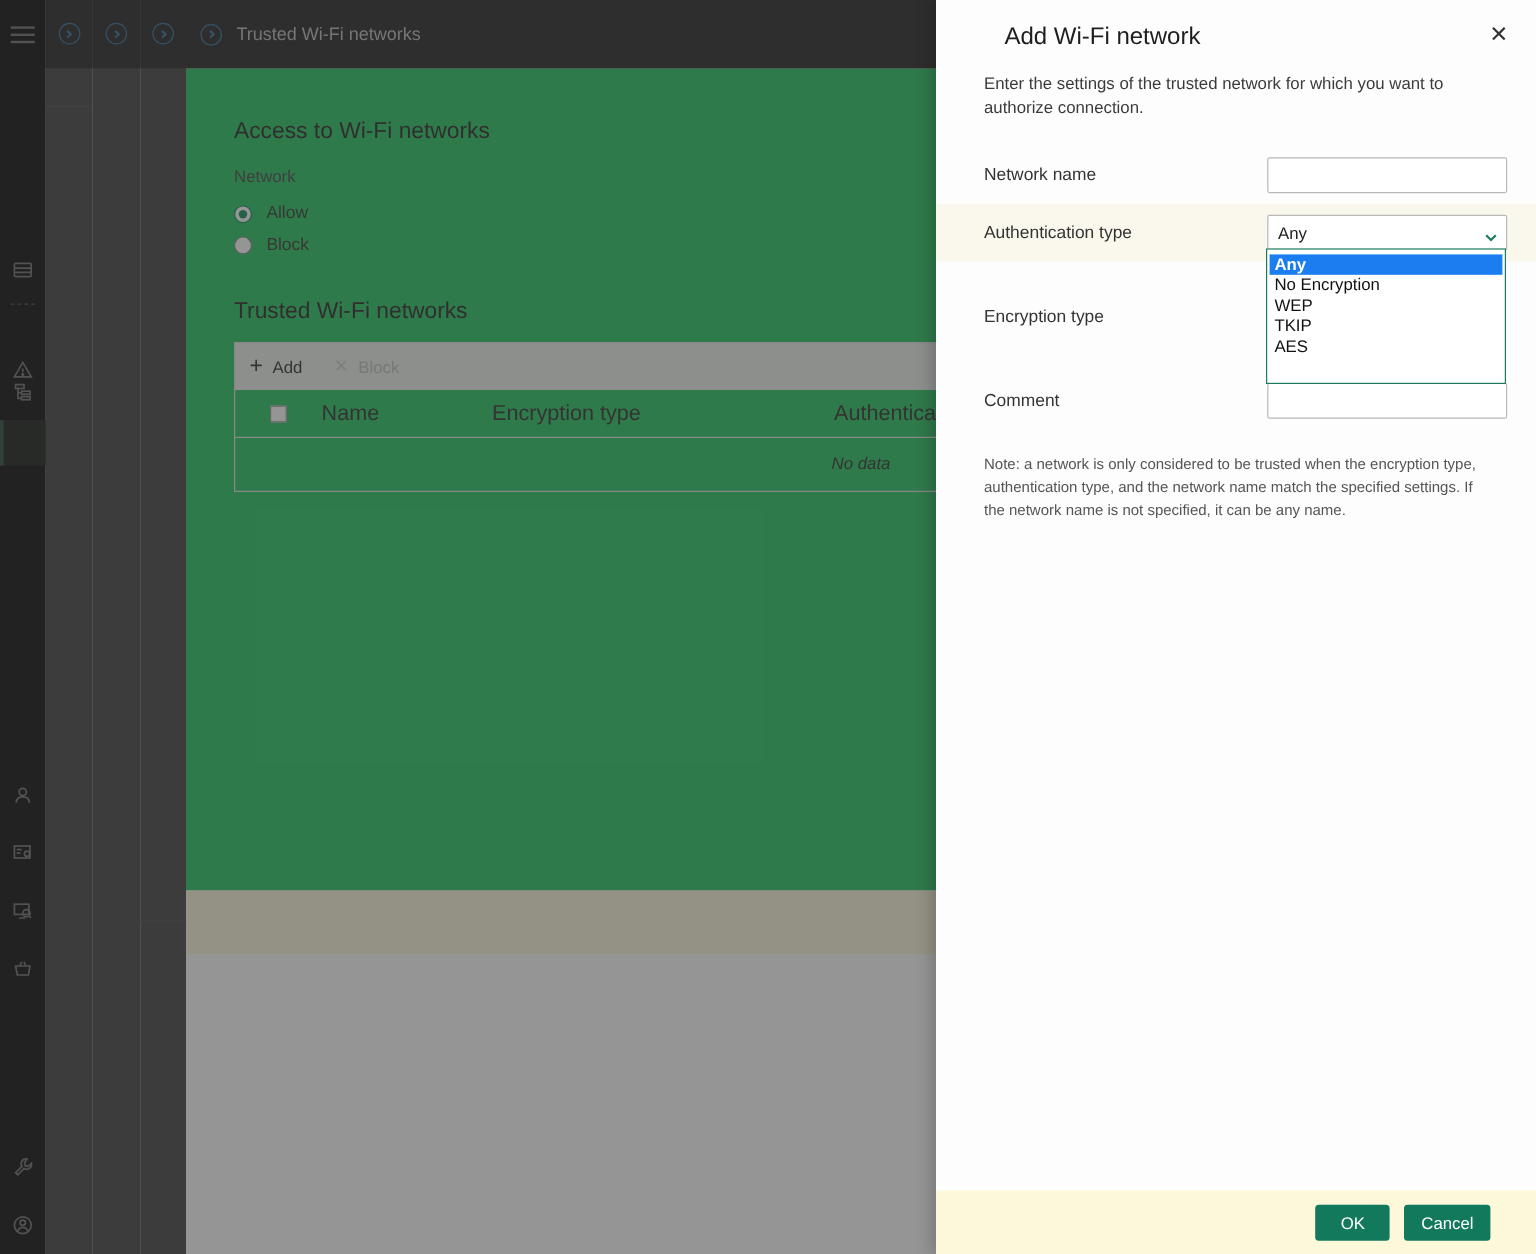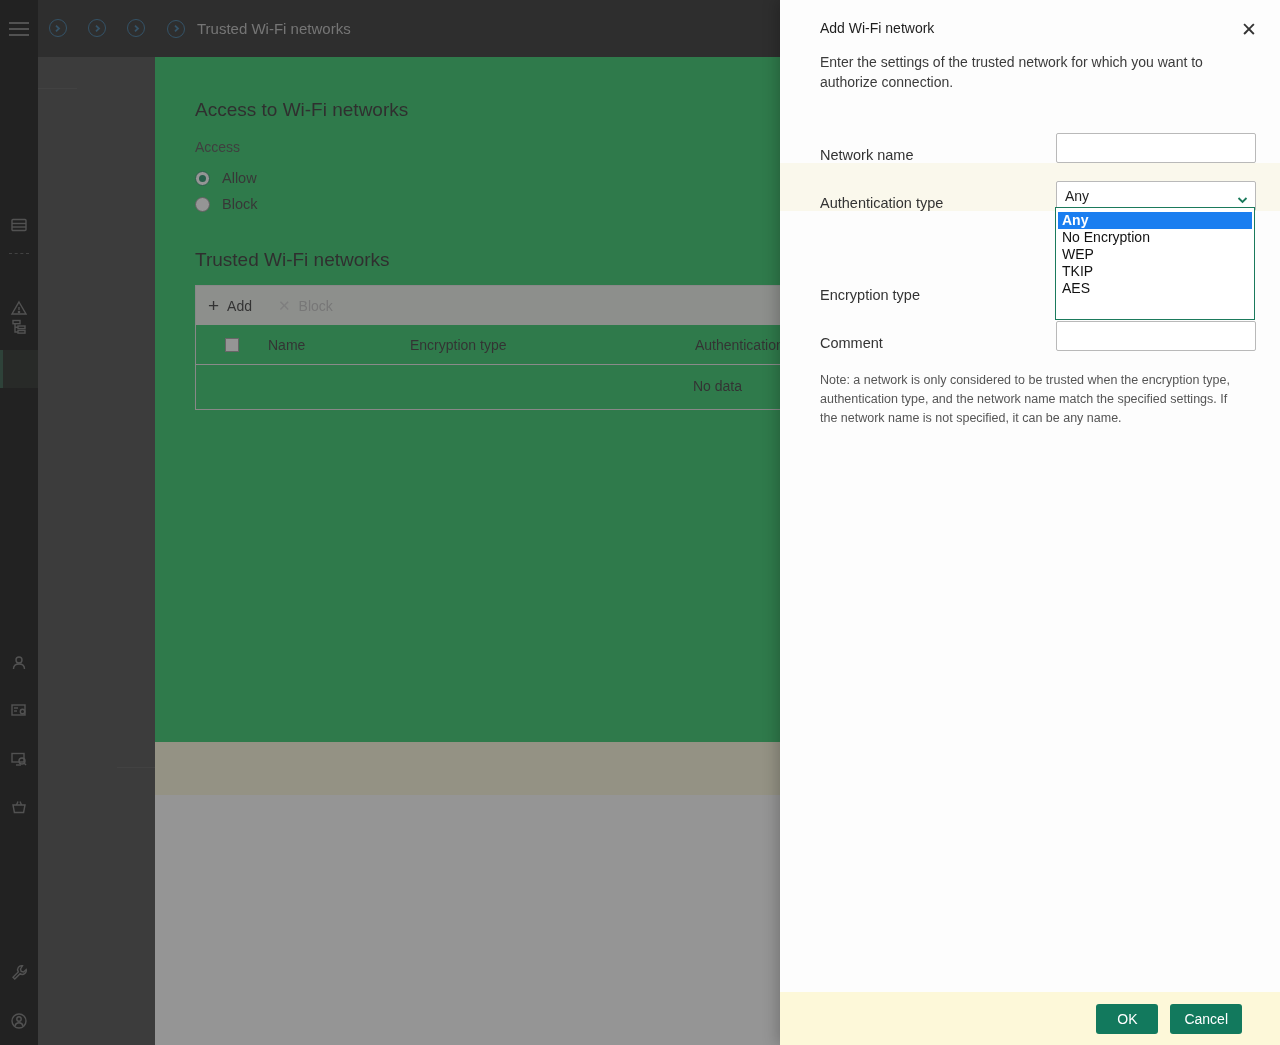--- a/index.html
+++ b/index.html
@@ -87,27 +87,27 @@
   .tbl { width: 1000px; border: 1px solid #e2e2e2; border-top: none; }
   .tbl-toolbar {
     height: 40px; background: #eef2ec; display: flex; align-items: center;
     padding-left: 12px; border: 1px solid #e2e2e2; border-bottom: none;
   }
   .tb-btn { display: flex; align-items: center; font-size: 14px; color: #2b2b2b; margin-right: 26px; }
   .tb-btn.disabled { color: #bdbdbd; }
   .tb-plus { font-size: 19px; margin-right: 8px; line-height: 1; color: #2b2b2b; }
   .tb-x { font-size: 15px; margin-right: 8px; line-height: 1; color: #cfcfcf; }
   .tbl-head { height: 40px; display: flex; align-items: center; border-bottom: 1px solid #e6e6e6; }
-  .th { font-size: 14px; color: #2b2b2b; }
+  .th { font-size: 18px; color: #2b2b2b; }
   .th-chk { width: 72px; display: flex; justify-content: center; }
   .chkbox { width: 14px; height: 14px; border: 1px solid #9a9a9a; background: #fff; }
   .th-name { width: 142px; }
   .th-enc { width: 285px; }
   .th-auth { width: 200px; }
-  .tbl-body { height: 44px; position: relative; }
+  .tbl-body { height: 44px; position: relative; font-style: italic; }
   .nodata { position: absolute; left: 497px; top: 13px; font-size: 14px; color: #2b2b2b; }
 
   
   .page-footer {
     position: absolute; left: 155px; right: 0; bottom: 0; height: 53px;
     background: #fdf8d9; z-index: 4;
   }
 
   
   .dim {
@@ -115,31 +115,31 @@
     background: rgba(60,60,60,0.54); z-index: 20;
   }
 
   
   .modal {
     position: absolute; left: 780px; top: 0; width: 500px; height: 1045px;
     background: #fdfdfd; z-index: 30;
     box-shadow: -3px 0 14px rgba(0,0,0,0.22);
   }
   .modal-head { padding: 20px 24px 0 40px; position: relative; }
-  .modal-title { font-size: 14px; color: #1e1e1e; font-weight: 400; }
+  .modal-title { font-size: 20px; color: #1e1e1e; font-weight: 400; margin-left: 17px; }
   .modal-close {
     position: absolute; right: 18px; top: 16px; width: 26px; height: 26px;
     display: flex; align-items: center; justify-content: center;
     font-size: 19px; color: #333; cursor: pointer; line-height: 1;
   }
   .modal-desc {
     margin: 16px 40px 0 40px; font-size: 14px; color: #3b3b3b; line-height: 1.45; width: 400px;
   }
 
-  .frow { display: flex; align-items: flex-end; min-height: 48px; padding: 0 26px 0 40px; }
+  .frow { display: flex; align-items: center; min-height: 48px; padding: 0 26px 0 40px; }
   .frow.hl { background: #faf8ec; }
   .flabel { font-size: 14.5px; color: #333; width: 236px; flex: none; }
   .fctl { flex: 1; position: relative; }
   .finput {
     width: 200px; height: 30px; border: 1px solid #b9b9b9; background: #fff;
     font-family: "Liberation Sans", sans-serif; font-size: 14px; color: #222;
     padding: 0 8px; border-radius: 2px;
   }
   .fselect {
     width: 200px; height: 30px; border: 1px solid #b9b9b9; background: #fff;
@@ -301,21 +301,21 @@
       <span class="circ-arrow">
         <svg width="9" height="9" viewBox="0 0 9 9">
             <polyline points="3,1.7 6,4.5 3,7.3"></polyline>
           </svg>
       </span>
       <span class="topbar-title">Trusted Wi-Fi networks</span>
     </div>
 
     <div class="content">
       <div class="h-section">Access to Wi-Fi networks</div>
-      <div class="sub-label">Access</div>
+      <div class="sub-label">Network</div>
 
       <div class="radio-row">
         <span class="radio on"></span>
         <span class="radio-label">Allow</span>
       </div>
       <div class="radio-row">
         <span class="radio"></span>
         <span class="radio-label">Block</span>
       </div>
 

